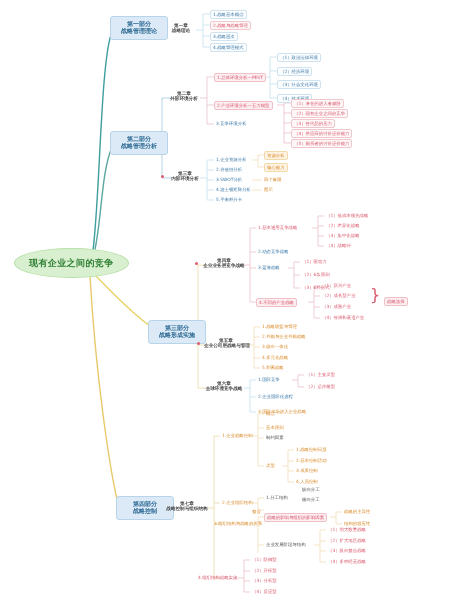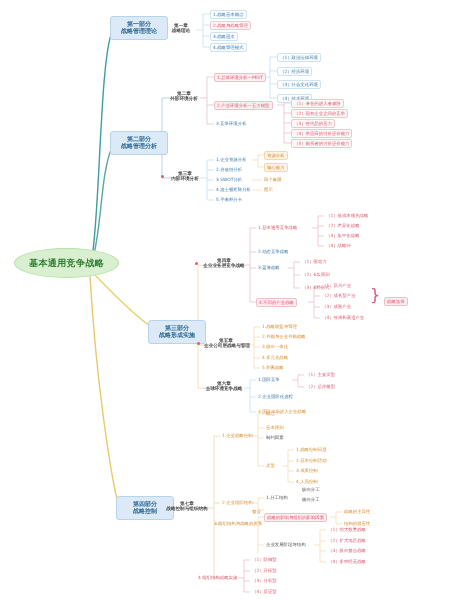--- a/index.html
+++ b/index.html
@@ -162,21 +162,21 @@
     <path d="M252,524 L258,524 M258,517 L258,553" stroke="#f0d8b0" stroke-width=".7" fill="none"></path>
     <path d="M258,517 L264,517 M258,545 L264,545" stroke="#f0d8b0" stroke-width=".7" fill="none"></path>
     <path d="M330,517 L336,517 M336,512 L336,524 M336,512 L342,512 M336,524 L342,524" stroke="#f0d8b0" stroke-width=".7" fill="none"></path>
     <path d="M314,545 L320,545 M320,530 L320,562" stroke="#f0d8b0" stroke-width=".7" fill="none"></path>
     <path d="M320,530 L326,530 M320,541 L326,541 M320,551 L326,551 M320,562 L326,562" stroke="#f0d8b0" stroke-width=".7" fill="none"></path>
 
     <path d="M238,578 L244,578 M244,560 L244,592" stroke="#e8b9c2" stroke-width=".7" fill="none"></path>
     <path d="M244,560 L250,560 M244,571 L250,571 M244,581 L250,581 M244,592 L250,592" stroke="#e8b9c2" stroke-width=".7" fill="none"></path>
   </svg>
 
-  <div class="node root" style="left:14px;top:248px;">基本通用竞争战略</div>
+  <div class="node root" style="left:14px;top:248px;">现有企业之间的竞争</div>
 
   <div class="node part" style="left:110px;top:16px;width:42px;">
     <span class="ln">第一部分</span>
     <span class="ln">战略管理理论</span>
   </div>
   <div class="node chapter" style="left:166px;top:23px;width:30px;">
     <span class="ln">第一章</span>
     <span class="ln">战略理论</span>
   </div>
   <div class="node leaf boxed" style="left:210px;top:10px;">1.战略基本概念</div>

